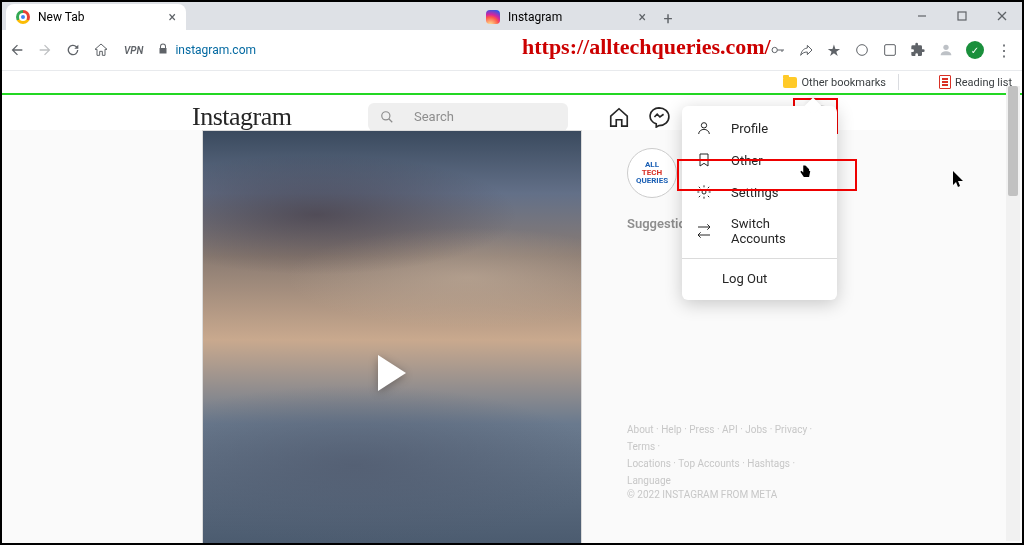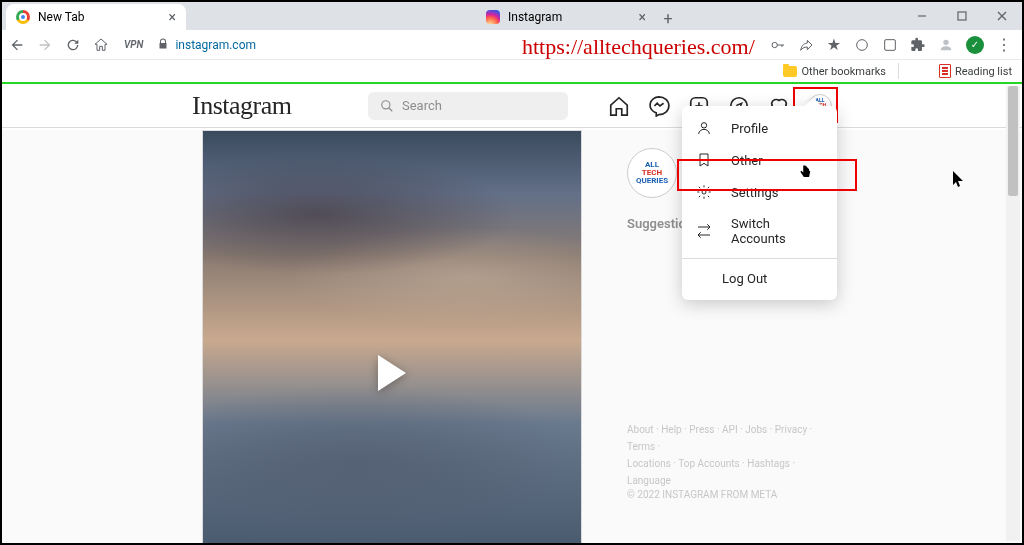--- a/index.html
+++ b/index.html
@@ -11,42 +11,42 @@
   .tab:first-child { background: #ffffff; }
   .tab-ico { width: 14px; height: 14px; border-radius: 3px; }
   .tab-ico.chrome { background: conic-gradient(#ea4335 0 120deg,#fbbc05 120deg 240deg,#34a853 240deg 360deg); border-radius:50%; position:relative;}
   .tab-ico.chrome::after{content:"";position:absolute;inset:3px;background:#4285f4;border:2px solid #fff;border-radius:50%;}
   .tab-ico.ig { background: radial-gradient(circle at 30% 110%, #fdf497 0%, #fd5949 45%, #d6249f 60%, #285aeb 90%); border-radius:4px;}
   .tab .x { margin-left: auto; color:#5f6368; font-size:14px; line-height:1; }
   .new-tab { width:24px; height:24px; display:flex; align-items:center; justify-content:center; color:#5f6368; font-size:16px; }
   .win-controls { margin-left:auto; display:flex; }
   .win-btn { width:40px; height:28px; display:flex; align-items:center; justify-content:center; color:#5f6368; }
 
-  .nav-bar { height: 30px; background:#fff; display:flex; align-items:center; padding:0 6px; gap:10px; border-bottom:1px solid #e8eaed; }
+  .nav-bar { height: 41px; background:#fff; display:flex; align-items:center; padding:0 6px; gap:10px; border-bottom:1px solid #e8eaed; }
   .nav-ico { width:18px; height:18px; color:#5f6368; display:flex; align-items:center; justify-content:center; }
   .vpn { font-size:10px; font-weight:600; font-style:italic; color:#5f6368; padding:0 4px;}
   .url-box { flex:0 0 auto; display:flex; gap:6px; font-size:12px; color:#0369a1; }
   .lock { width:12px; height:12px; }
-  .overlay-url { position:absolute; left:520px; top:32px; color:#cc0000; font-family:"Times New Roman",serif; font-size:22px; font-weight:normal; z-index:60;}
+  .overlay-url { position:absolute; left:520px; top:32px; color:#cc0000; font-family:"Times New Roman",serif; font-size:22px; font-weight:bold; z-index:60;}
   .toolbar-right { margin-left:auto; display:flex; align-items:center; gap:12px; padding-right:4px; }
   .toolbar-right .ico { width:16px; height:16px; color:#5f6368; display:flex; align-items:center; justify-content:center; }
   .star { color:#1a8f3c; }
   .shield { width:18px; height:18px; background:#1a8f3c; border-radius:50%; display:flex; align-items:center; justify-content:center; color:#fff; font-size:10px;}
 
   .bookmarks-bar { height: 24px; background:#fff; display:flex; align-items:center; justify-content:flex-end; padding:0 10px; gap:12px; font-size:11px; color:#3c4043; border-bottom:2px solid #23d723; }
   .bm-item { display:flex; align-items:center; gap:4px;margin-left:28px; }
   .folder { width:14px; height:11px; background:#ffca28; border-radius:2px; position:relative;}
   .folder::before{content:"";position:absolute;top:-2px;left:0;width:6px;height:3px;background:#ffca28;border-radius:1px 1px 0 0;}
   .rl-ico { width:12px; height:14px; border:1.5px solid #d93025; border-radius:1px; position:relative;}
   .rl-ico::after{content:"";position:absolute;left:2px;right:2px;top:2px;height:1.5px;background:#d93025;box-shadow:0 3px 0 #d93025,0 6px 0 #d93025;}
 
   
   .ig-header { height: 44px; background:#fff; border-bottom:1px solid #dbdbdb; display:flex; align-items:center; padding:0 190px 0 190px; position:relative; }
   .ig-logo { font-family: 'Brush Script MT', cursive; font-size:26px; font-weight:500; color:#262626; letter-spacing:-0.5px;}
-  .search-box { margin-left:auto; margin-right:40px; width:200px; height:28px; background:#efefef; border-radius:6px; display:flex; align-items:center; padding:0 12px; gap:8px; color:#8e8e8e; font-size:13px;}
+  .search-box { margin-left:auto; margin-right:40px; width:200px; height:28px; background:#efefef; border-radius:6px; display:flex; align-items:center; padding:0 12px; gap:20px; color:#8e8e8e; font-size:13px;}
   .ig-nav { display:flex; align-items:center; gap:18px; }
   .ig-nav .nicon { width:22px; height:22px; color:#262626; display:flex; align-items:center; justify-content:center; cursor:pointer;}
   .avatar { width:24px; height:24px; border-radius:50%; background:#fff; border:1px solid #ccc; display:flex; align-items:center; justify-content:center; overflow:hidden;}
   .avatar-inner { font-size:5px; font-weight:bold; text-align:center; line-height:1; color:#1a5fb4;}
   .avatar-inner .t2{color:#d93025;}
   .red-box-avatar { position:absolute; right:184px; top:3px; width:45px; height:36px; border:2px solid #e00; pointer-events:none; z-index:40;}
 
   .content { position:absolute; left:0; right:0; top:128px; bottom:0; background:#fafafa; overflow:hidden;}
   .feed { position:absolute; left:200px; top:0; width:380px; height:420px; background:linear-gradient(180deg,#3a4a5e 0%,#637088 15%,#8a7b72 30%,#c9a98e 50%,#6a7a8e 70%,#4a5a6e 100%); border:1px solid #dbdbdb; }
   .play { position:absolute; left:50%; top:58%; transform:translate(-50%,-50%); width:0; height:0; border-left:28px solid #fff; border-top:18px solid transparent; border-bottom:18px solid transparent; filter:drop-shadow(0 2px 4px rgba(0,0,0,0.3));}

